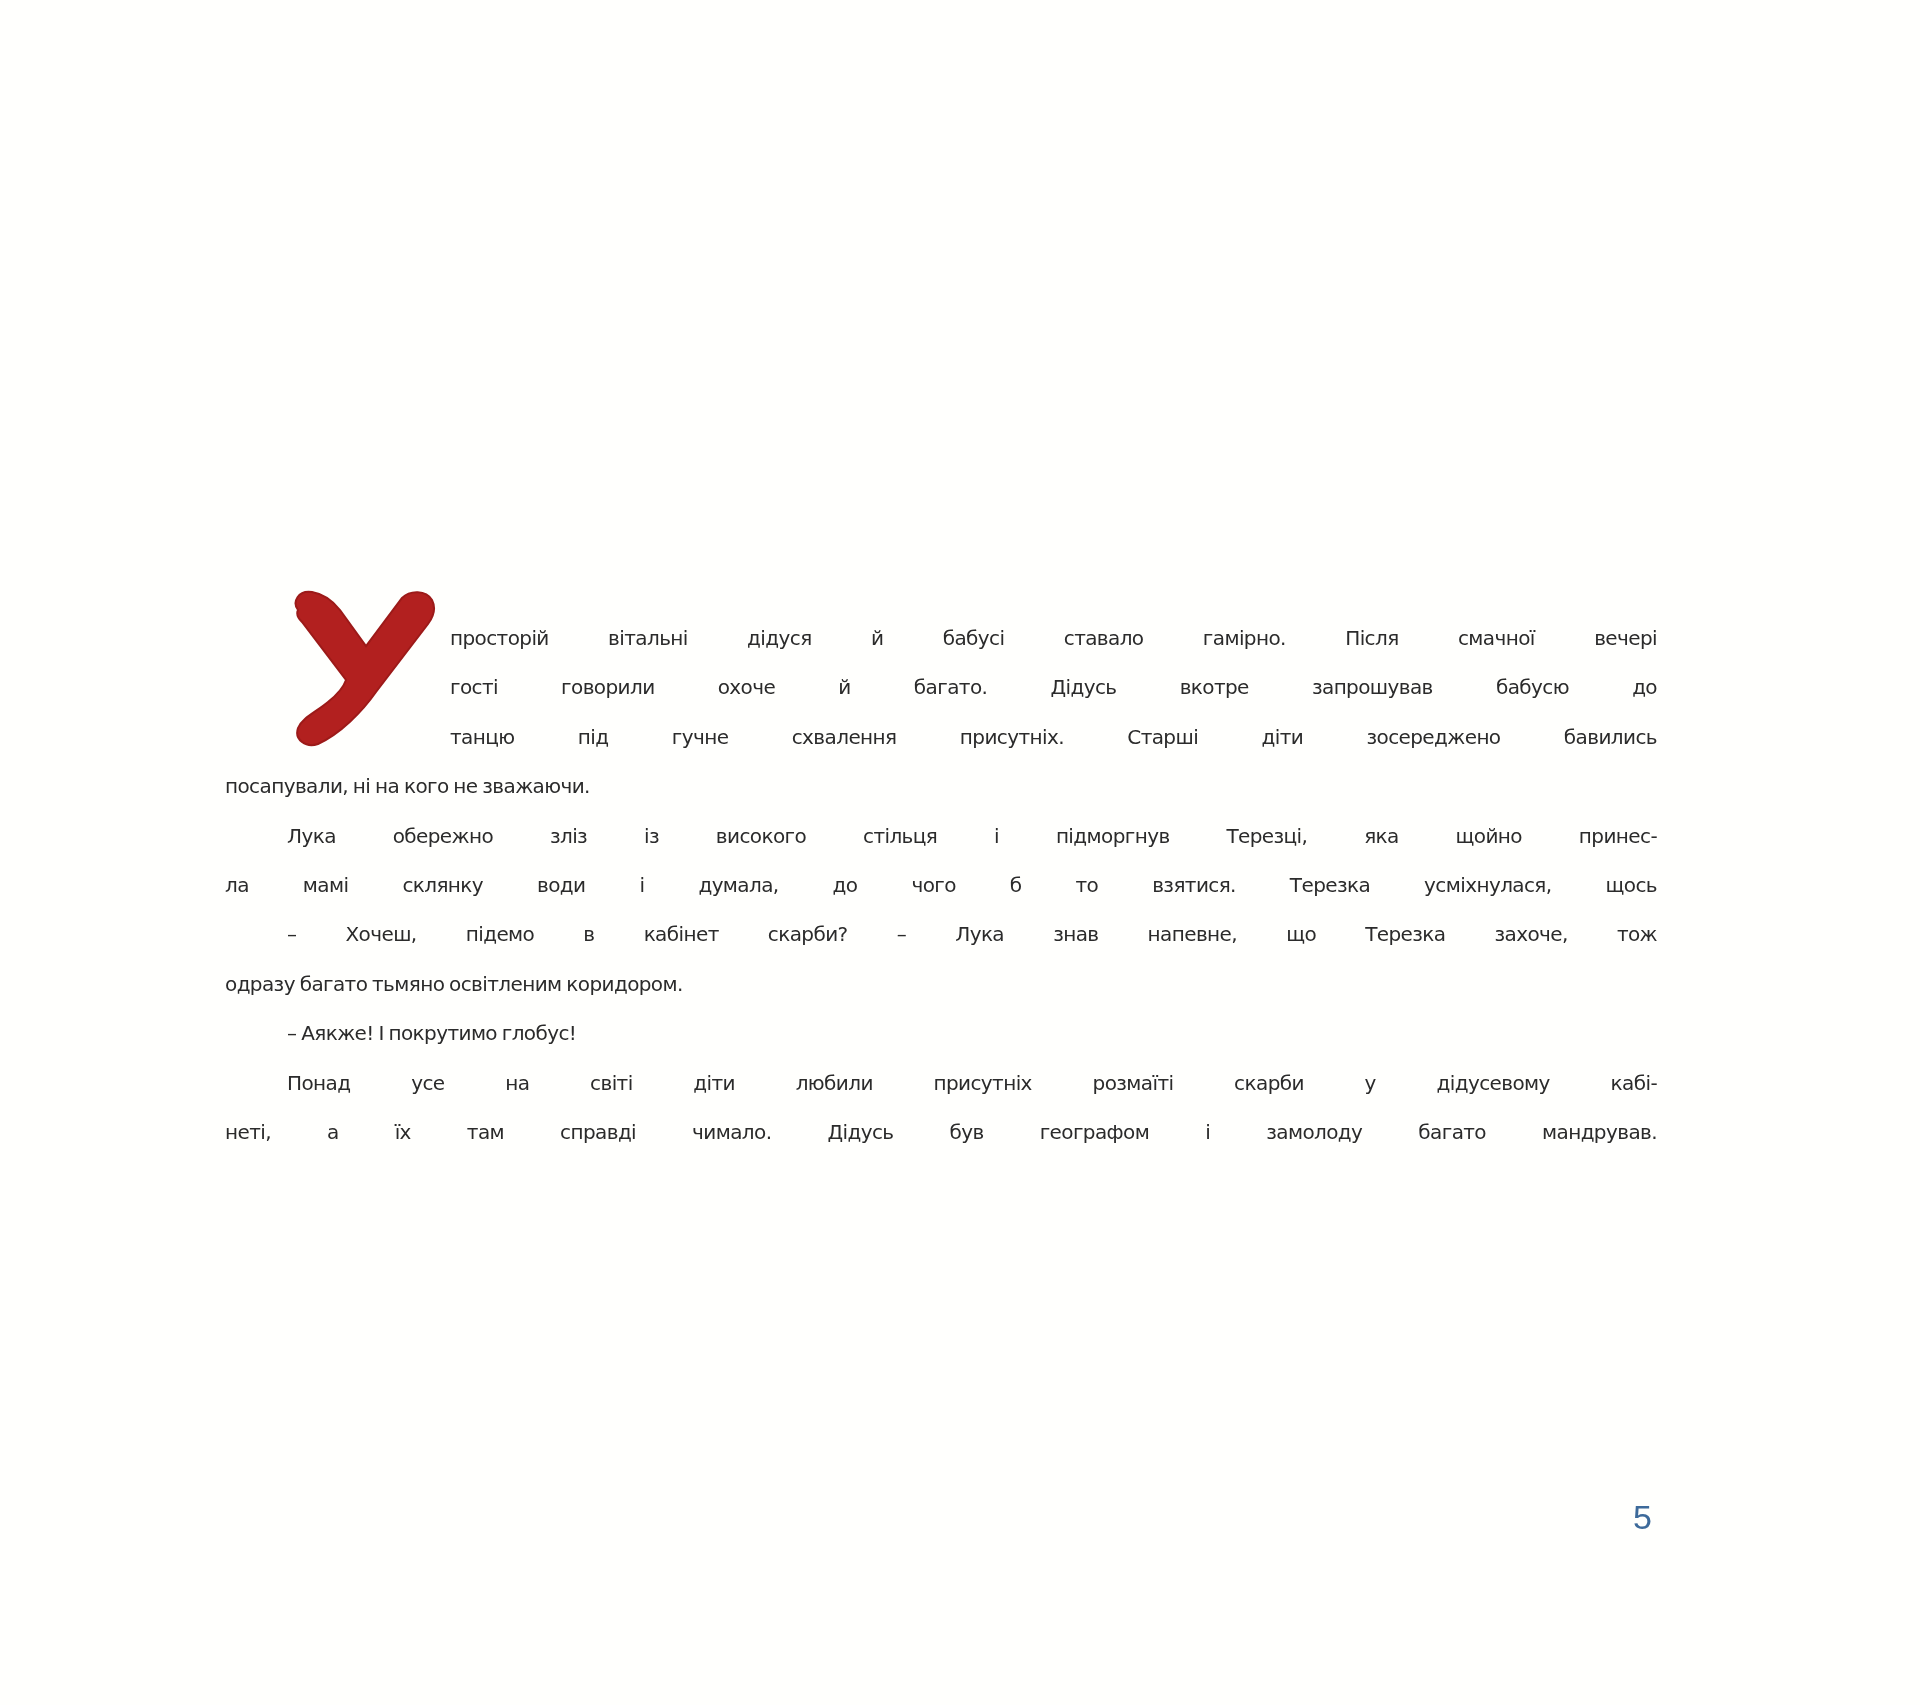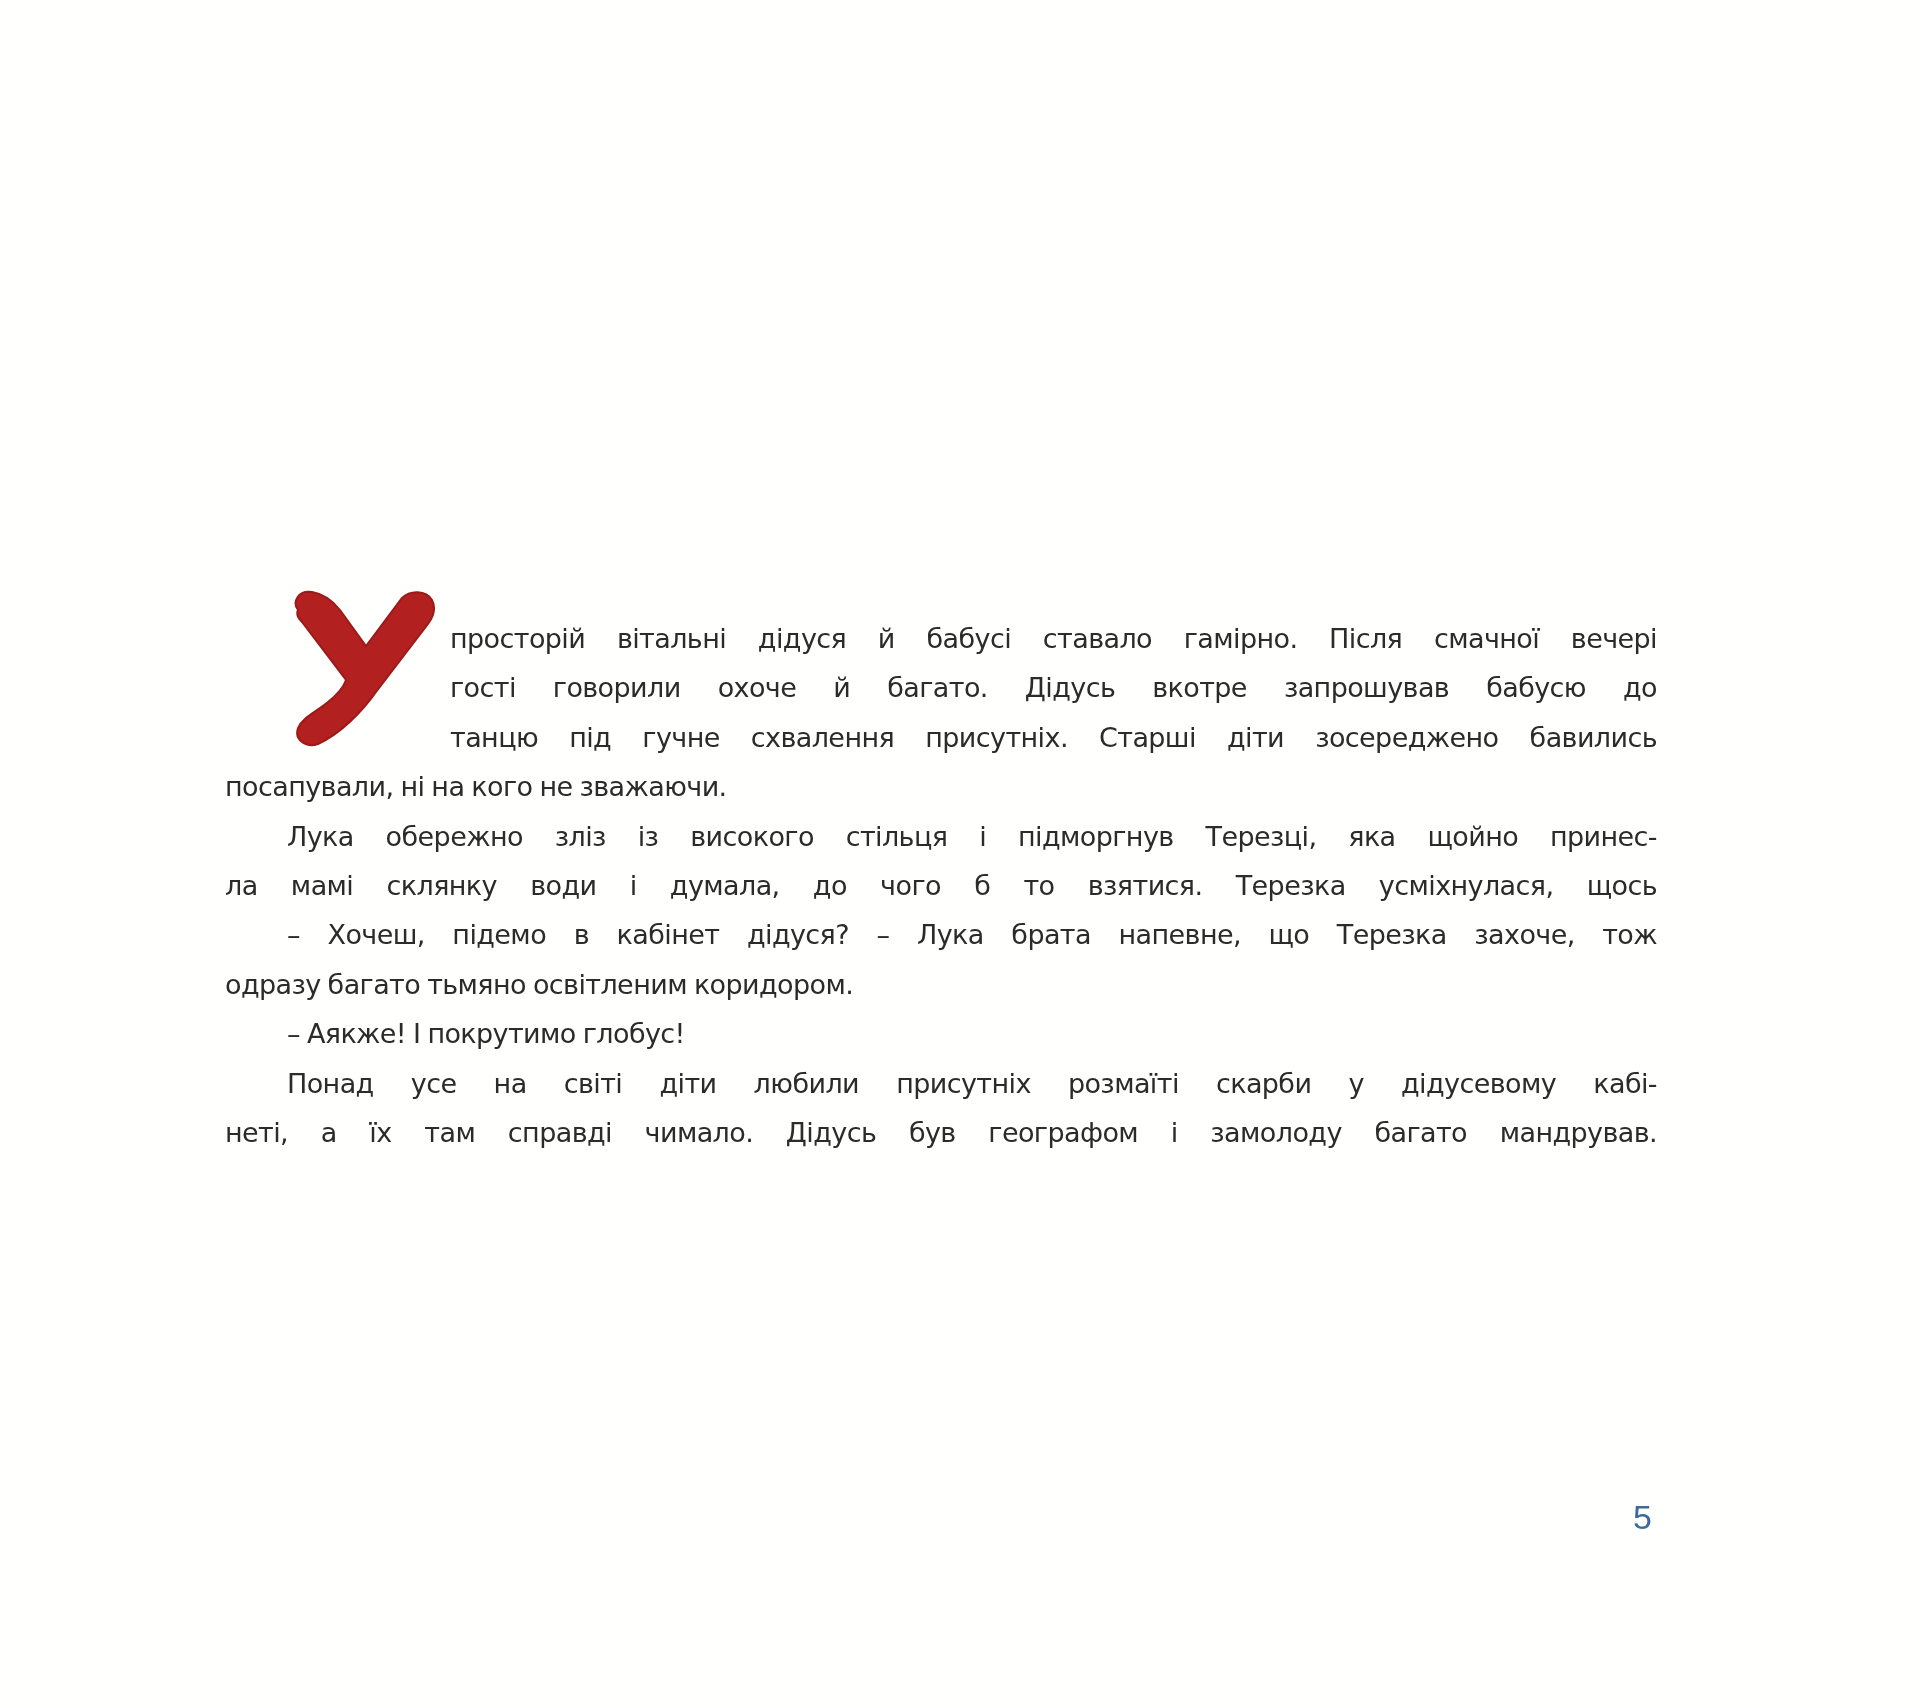--- a/index.html
+++ b/index.html
@@ -30,21 +30,21 @@
     }
     .text-block {
       position: absolute;
       left: 225px;
       top: 614px;
       width: 1432px;
     }
     .line {
       height: 49.4px;
       line-height: 49.4px;
-      font-size: 27px;
+      font-size: 20px;
       white-space: nowrap;
       text-align: justify;
       text-align-last: justify;
       letter-spacing: -0.6px;
       word-spacing: -1px;
       overflow: visible;
     }
     .line.indent-cap {
       margin-left: 225px;
     }
@@ -75,21 +75,21 @@
   <div class="text-block">
 
     <div class="line indent-cap">просторій вітальні дідуся й бабусі ставало гамірно. Після смачної вечері</div>
     <div class="line indent-cap">гості говорили охоче й багато. Дідусь вкотре запрошував бабусю до</div>
     <div class="line indent-cap">танцю під гучне схвалення присутніх. Старші діти зосереджено бавились</div>
     <div class="line last">посапували, ні на кого не зважаючи.</div>
 
     <div class="line indent">Лука обережно зліз із високого стільця і підморгнув Терезці, яка щойно принес-</div>
     <div class="line">ла мамі склянку води і думала, до чого б то взятися. Терезка усміхнулася, щось</div>
 
-    <div class="line indent">– Хочеш, підемо в кабінет дідуся? – Лука брата напевне, що Терезка захоче, тож</div>
+    <div class="line indent">– Хочеш, підемо в кабінет скарби? – Лука знав напевне, що Терезка захоче, тож</div>
     <div class="line last">одразу багато тьмяно освітленим коридором.</div>
 
 
     <div class="line indent last">– Аякже! І покрутимо глобус!</div>
 
 
     <div class="line indent">Понад усе на світі діти любили присутніх розмаїті скарби у дідусевому кабі-</div>
     <div class="line">неті, а їх там справді чимало. Дідусь був географом і замолоду багато мандрував.</div>
   </div>
 

